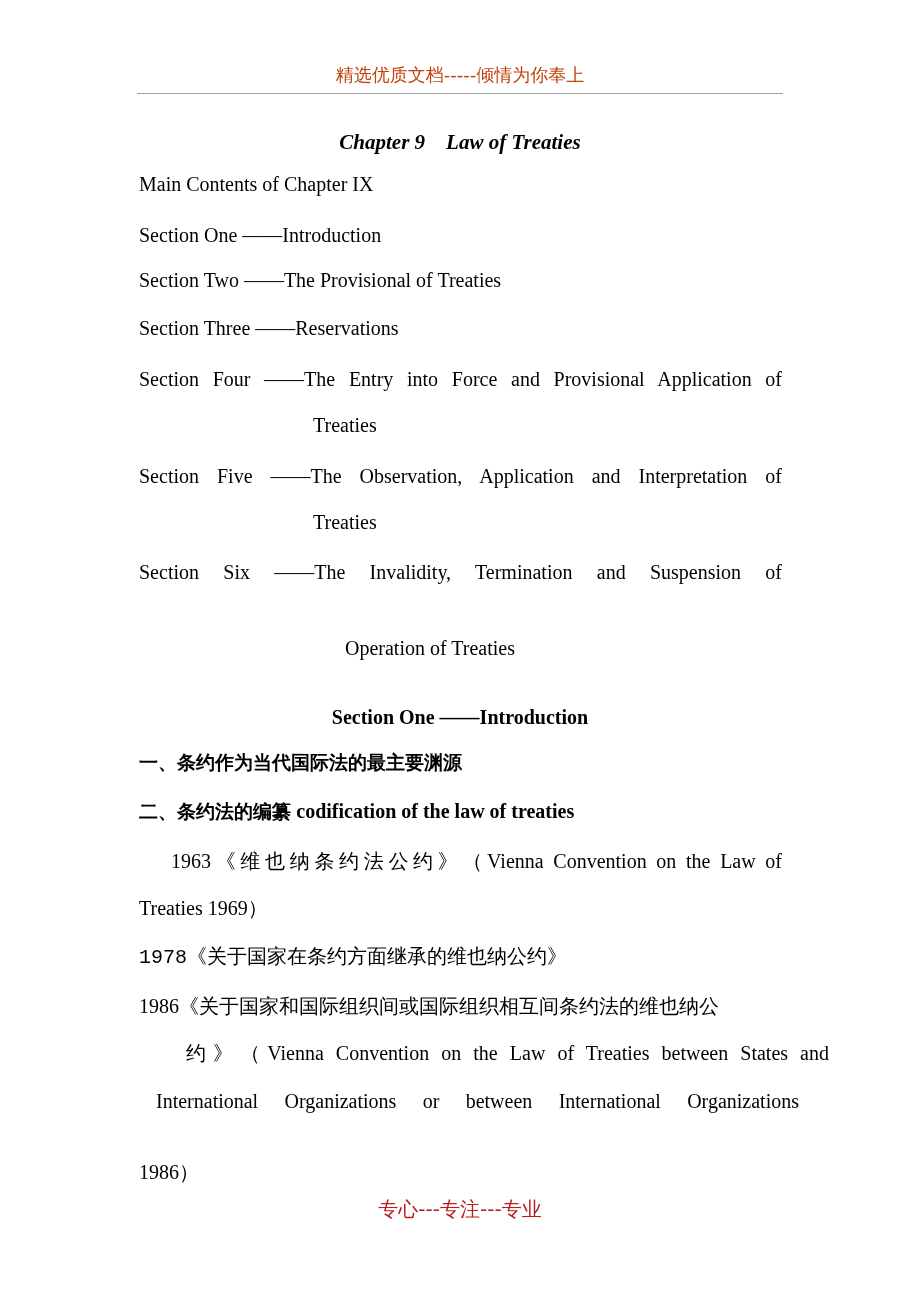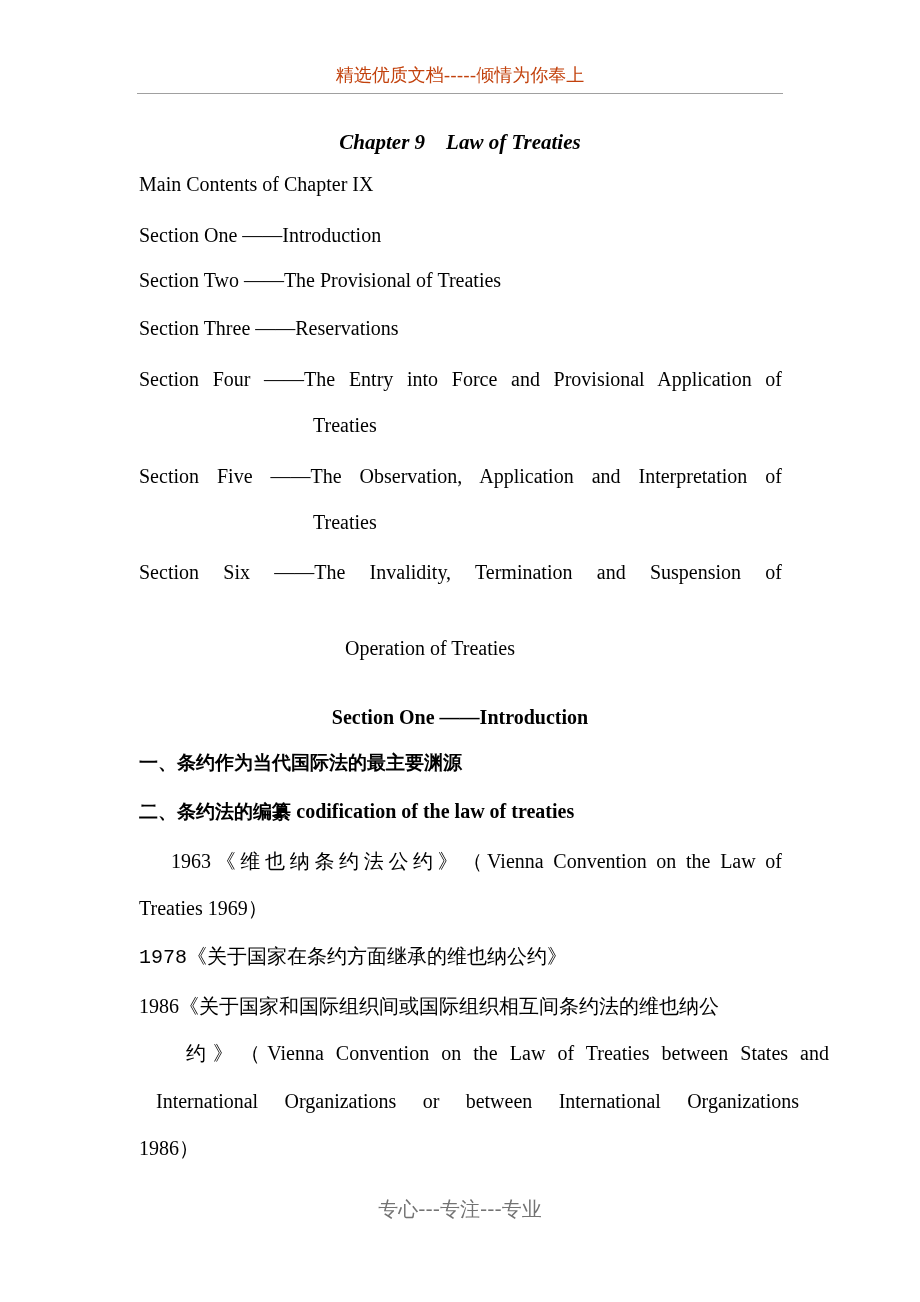--- a/index.html
+++ b/index.html
@@ -71,21 +71,21 @@
       text-align: center;
     }
     .page-footer {
       position: absolute;
       left: 137px;
       top: 1196px;
       width: 646px;
       text-align: center;
       font-family: "DejaVu Sans", "Liberation Sans", sans-serif;
       font-size: 20px;
-      color: #737373;
+      color: #b91c1c;
       line-height: 26px;
     }
   </style>
 </head>
 <body>
 
 <div class="page-header">精选优质文档-----倾情为你奉上</div>
 <div class="header-rule"></div>
 
 <div class="chapter-title">Chapter 9    Law of Treaties</div>
@@ -114,15 +114,15 @@
 </div>
 
 <div class="line justify" style="top:848px; left:171px; width:611px;">1963《维也纳条约法公约》（Vienna Convention on the Law of</div>
 <div class="line" style="top:895px;">Treaties 1969）</div>
 
 <div class="line" style="top:945px;font-family:Liberation Mono, monospace;">1978《关于国家在条约方面继承的维也纳公约》</div>
 
 <div class="line" style="top:993px;">1986《关于国家和国际组织间或国际组织相互间条约法的维也纳公</div>
 <div class="line justify" style="top:1040px;margin-left:47px;">约》（Vienna Convention on the Law of Treaties between States and</div>
 <div class="line justify" style="top:1088px;margin-left:17px;">International Organizations or between International Organizations</div>
-<div class="line" style="top:1135px;text-align:center;">1986）</div>
+<div class="line" style="top:1159px;text-align:center;">1986）</div>
 
 <div class="page-footer">专心---专注---专业</div>
 
 </body></html>

